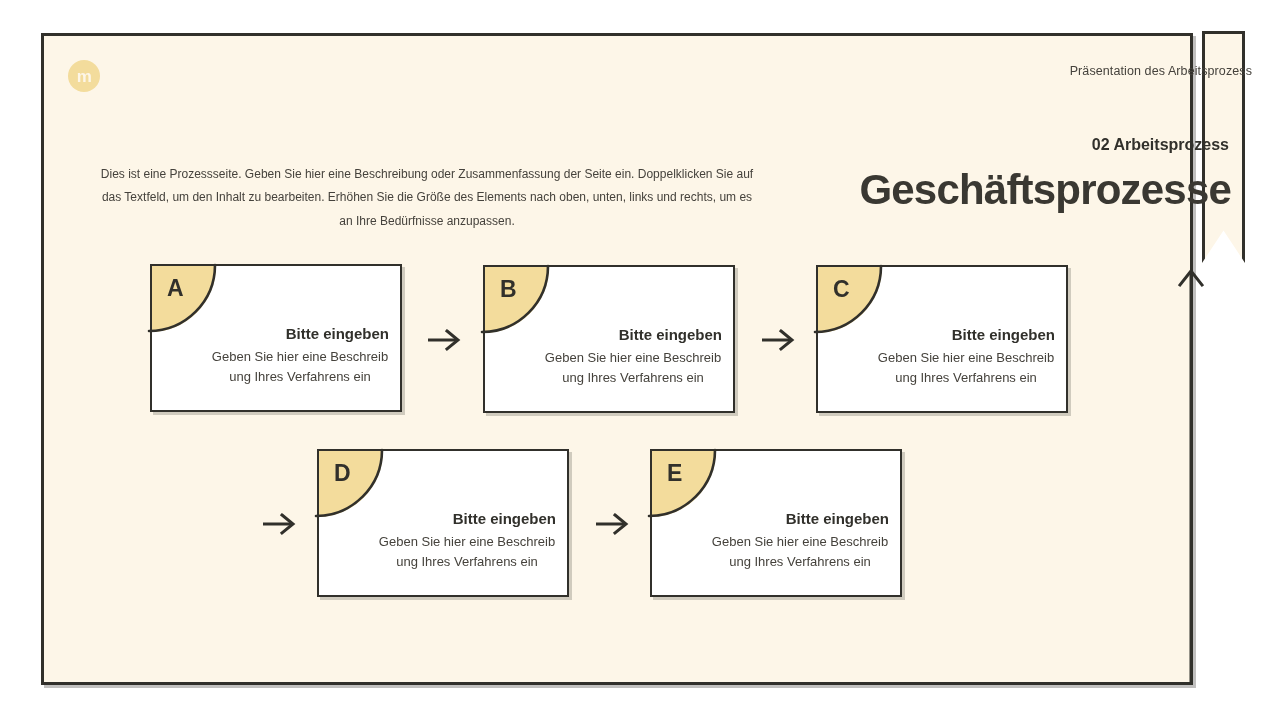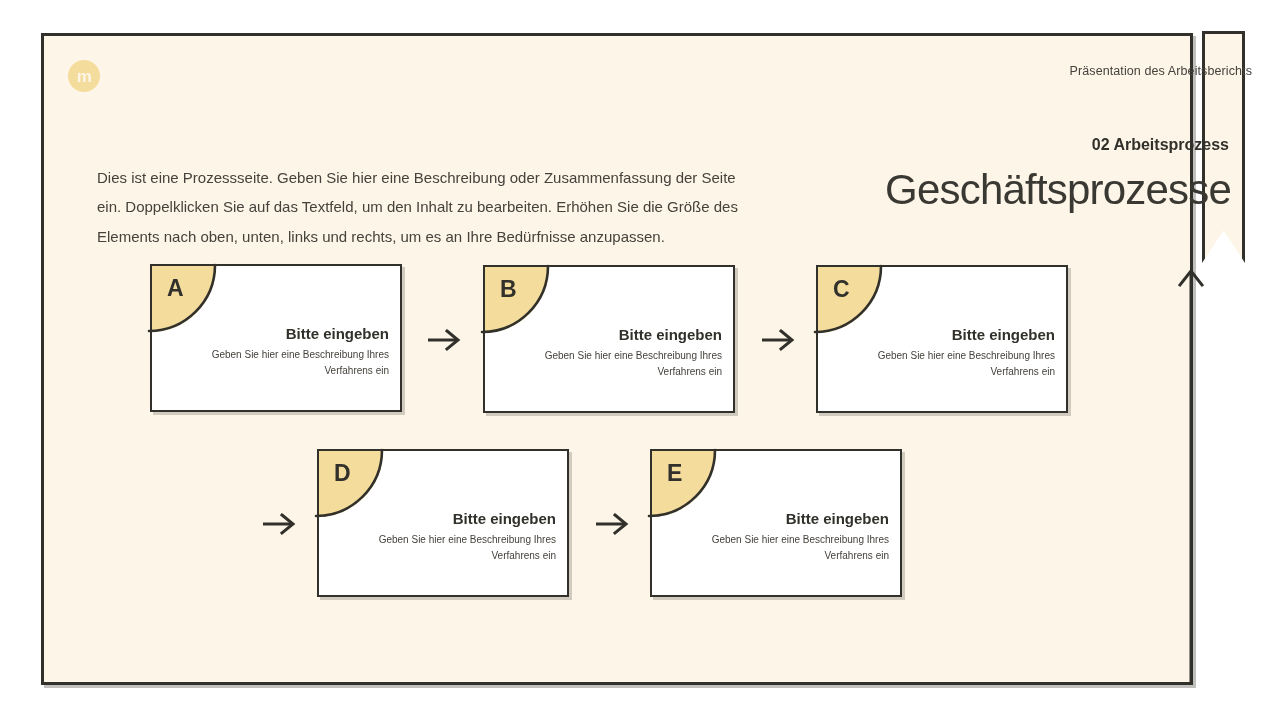--- a/index.html
+++ b/index.html
@@ -97,36 +97,37 @@
     letter-spacing: 0px;
     z-index: 6;
     padding-left: 8px;
   }
 
   .page-title {
     position: absolute;
     right: 49px;
     top: 167px;
     font-size: 42px;
-    font-weight: 400;
+    font-weight: 700;
     color: #3a3832;
     letter-spacing: -0.8px;
     line-height: 1.1;
     white-space: nowrap;
     z-index: 6;
   }
 
   .page-desc {
     position: absolute;
     left: 97px;
     top: 163px;
     width: 660px;
-    font-size: 15px;
+    font-size: 12px;
     line-height: 1.95;
     color: #45423c;
+    text-align: center;
     z-index: 5;
   }
 
   
   .card {
     position: absolute;
     background: #ffffff;
     border: 2.5px solid #31302b;
     box-shadow: 3px 3px 0 0 rgba(49,48,43,0.22);
     z-index: 5;
@@ -164,24 +165,25 @@
   .card-title {
     font-size: 15px;
     font-weight: 700;
     color: #31302b;
     line-height: 1.35;
     margin-bottom: 3px;
     margin-top: 20px;
   }
 
   .card-text {
-    font-size: 10px;
+    font-size: 13px;
     color: #45423c;
     line-height: 1.55;
     word-break: break-all;
+    text-align: center;
   }
 
   
   .flow-arrow {
     position: absolute;
     width: 36px;
     height: 26px;
     z-index: 5;
   }
 </style>
@@ -196,21 +198,21 @@
 
   <svg class="frame-arrow" viewBox="0 0 30 422">
     <path d="M15 422 L15 10" stroke="#31302b" stroke-width="3" fill="none"></path>
     <path d="M4 22 L15 8 L26 22" stroke="#31302b" stroke-width="3" fill="none" stroke-linecap="square"></path>
   </svg>
 
   <div class="logo-badge">
     <span>m</span>
   </div>
 
-  <div class="header-label">Präsentation des Arbeitsberichts</div>
+  <div class="header-label">Präsentation des Arbeitsprozess</div>
 
   <div class="section-eyebrow">02 Arbeitsprozess</div>
   <div class="page-title">Geschäftsprozesse</div>
 
   <div class="page-desc">Dies ist eine Prozessseite. Geben Sie hier eine Beschreibung oder Zusammenfassung der Seite ein. Doppelklicken Sie auf das Textfeld, um den Inhalt zu bearbeiten. Erhöhen Sie die Größe des Elements nach oben, unten, links und rechts, um es an Ihre Bedürfnisse anzupassen.</div>
 
   <div class="card" style="left:150px; top:264px; width:252px; height:148px;">
     <svg class="card-corner" viewBox="0 0 74 74">
       <path d="M5 3 L69 3 A66 66 0 0 1 5 69 Z" fill="#f3dc9c"></path>
       <path d="M2 68 A66 66 0 0 0 68 2" stroke="#31302b" stroke-width="2.6" fill="none" stroke-linecap="round"></path>

